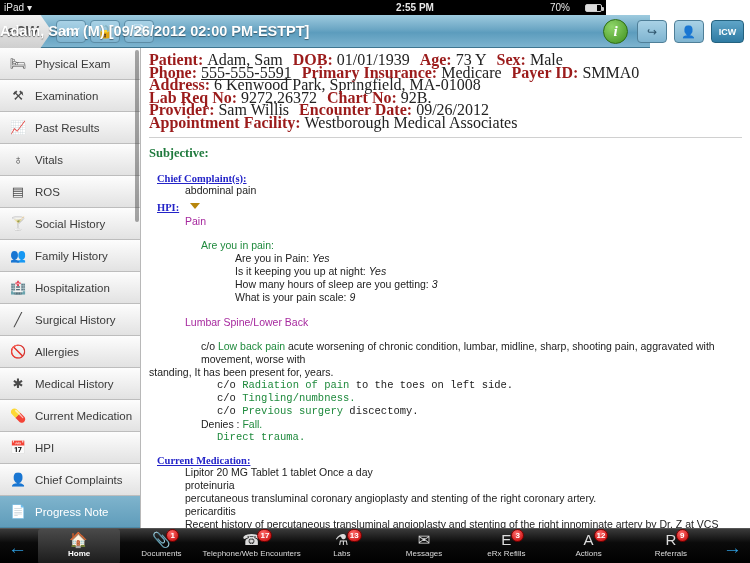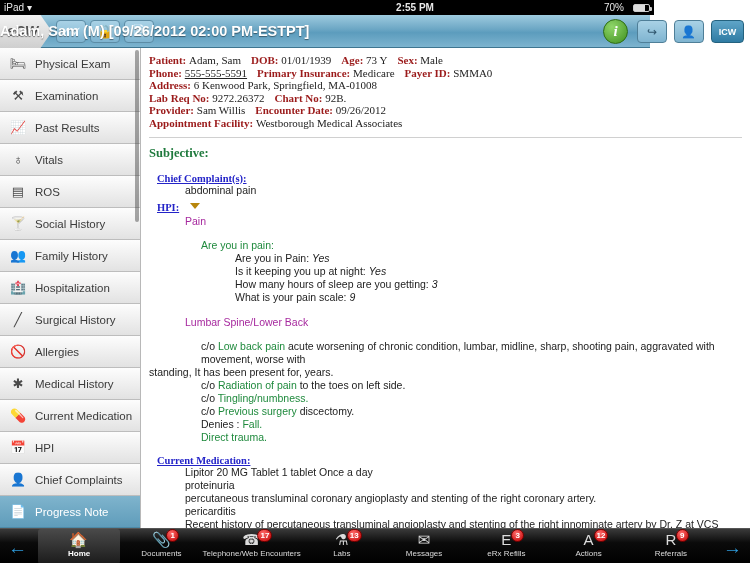--- a/index.html
+++ b/index.html
@@ -5,26 +5,26 @@
   * { box-sizing: border-box; margin: 0; padding: 0; }
   html, body {
     width: 750px; height: 563px;
     font-family: "Liberation Sans", sans-serif;
     background: #000; overflow: hidden;
   }
   #app { position: relative; width: 750px; height: 563px; background: #fff; }
 
   
   .statusbar {
-    position: absolute; top: 0; left: 0; width: 654px; height: 15px;
+    position: absolute; top: 0; left: 0; width: 606px; height: 15px;
     background: #000; color: #e8e8e8; font-size: 10px; line-height: 15px;
   }
   .sb-left { position: absolute; left: 4px; top: 0; display: flex; align-items: center; gap: 3px; }
   .sb-center { position: absolute; left: 0; width: 750px; text-align: center; font-weight: bold; font-size: 10px; margin-left: 40px; }
-  .sb-right { position: absolute; right: 4px; top: 0; display: flex; align-items: center; gap: 9px; }
+  .sb-right { position: absolute; right: 4px; top: 0; display: flex; align-items: center; gap: 15px; }
   .wifi-glyph { font-size: 10px; }
   .batt {
     display: inline-block; width: 17px; height: 8px; border: 1px solid #ccc;
     border-radius: 2px; position: relative; background: #000;
   }
   .batt::after {
     content: ""; position: absolute; right: -3px; top: 2px; width: 2px; height: 4px;
     background: #ccc; border-radius: 0 1px 1px 0;
   }
   .batt i { display: block; height: 100%; background: #ddd; width: 70%; }
@@ -100,40 +100,40 @@
   .side-scroll {
     position: absolute; right: 1px; top: 2px; width: 4px; height: 172px;
     background: rgba(60,60,60,.45); border-radius: 2px;
   }
 
   
   .content {
     position: absolute; left: 141px; top: 48px; width: 609px; height: 480px;
     background: #fff; overflow: hidden; padding: 6px 8px 0 8px;
   }
-  .demo { font-family: "Liberation Serif", serif; font-size: 11px; line-height: 12.6px; color: #222; }
+  .demo { font-family: "Liberation Serif", serif; font-size: 16px; line-height: 12.6px; color: #222; }
   .demo .lbl { color: #9b1b1b; font-weight: bold; }
   .demo .val { color: #222; }
   .demo a { color: #7b2ba8; text-decoration: underline; }
   .demo-row { white-space: nowrap; }
   .gap { display: inline-block; width: 10px; }
   .hr { border-top: 1px solid #d0d0d0; margin: 7px 0 8px 0; }
 
   .sec-title {
     color: #1f7a3d; font-family: "Liberation Serif", serif;
     font-weight: bold; font-size: 12.5px; margin-bottom: 12px;
   }
   .sub-head {
     color: #2323c8; font-family: "Liberation Serif", serif; font-weight: bold;
     font-size: 10.5px; text-decoration: underline; margin-left: 8px;
   }
   .body-line { font-size: 10.5px; color: #222; line-height: 13px; }
   .ind2 { margin-left: 36px; }
   .ind3 { margin-left: 52px; }
-  .ind4 { margin-left: 52px; }
+  .ind4 { margin-left: 68px; font-family: Liberation Mono, monospace; }
   .ind5 { margin-left: 86px; }
   .purple { color: #a6289e; }
   .green { color: #1f8a3d; }
   .italic { font-style: italic; }
   .caret {
     display: inline-block; width: 0; height: 0; margin-left: 6px;
     border-left: 5px solid transparent; border-right: 5px solid transparent;
     border-top: 6px solid #b8860b; vertical-align: middle;
   }
   .wrap-line { margin-left: 0; }

